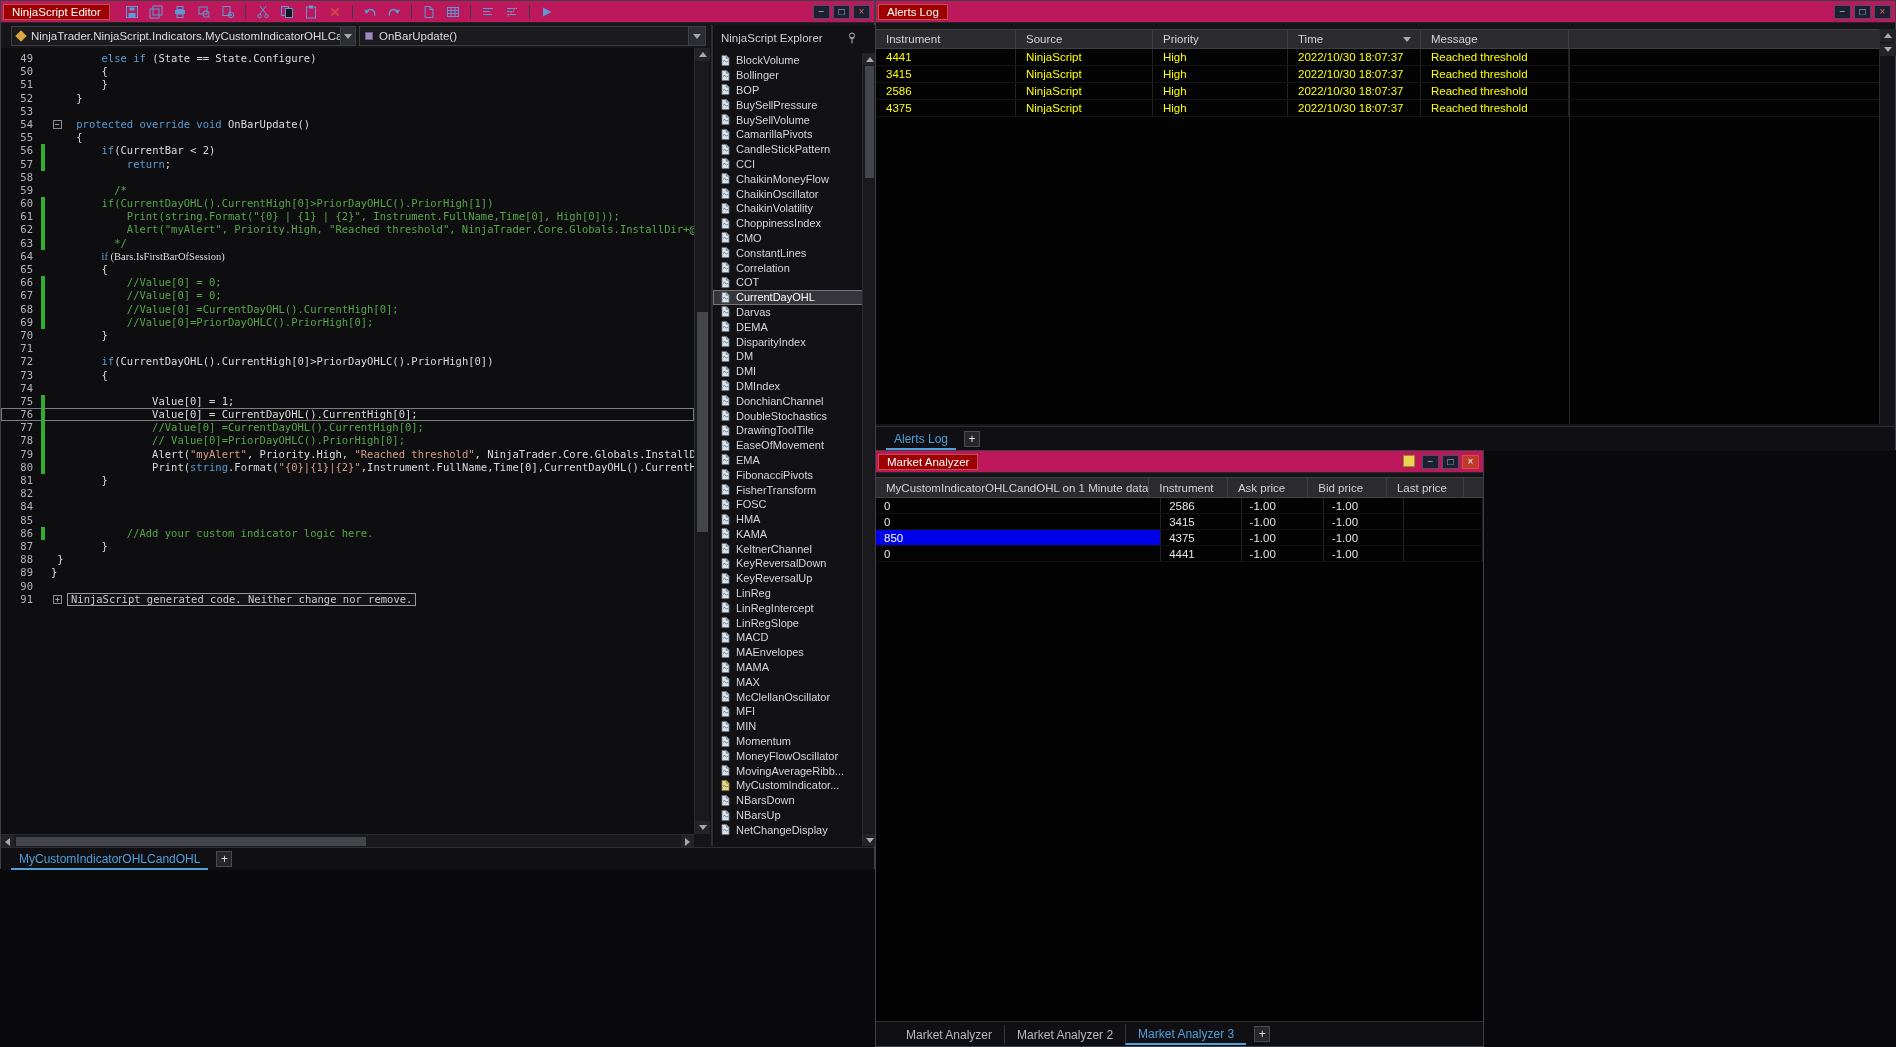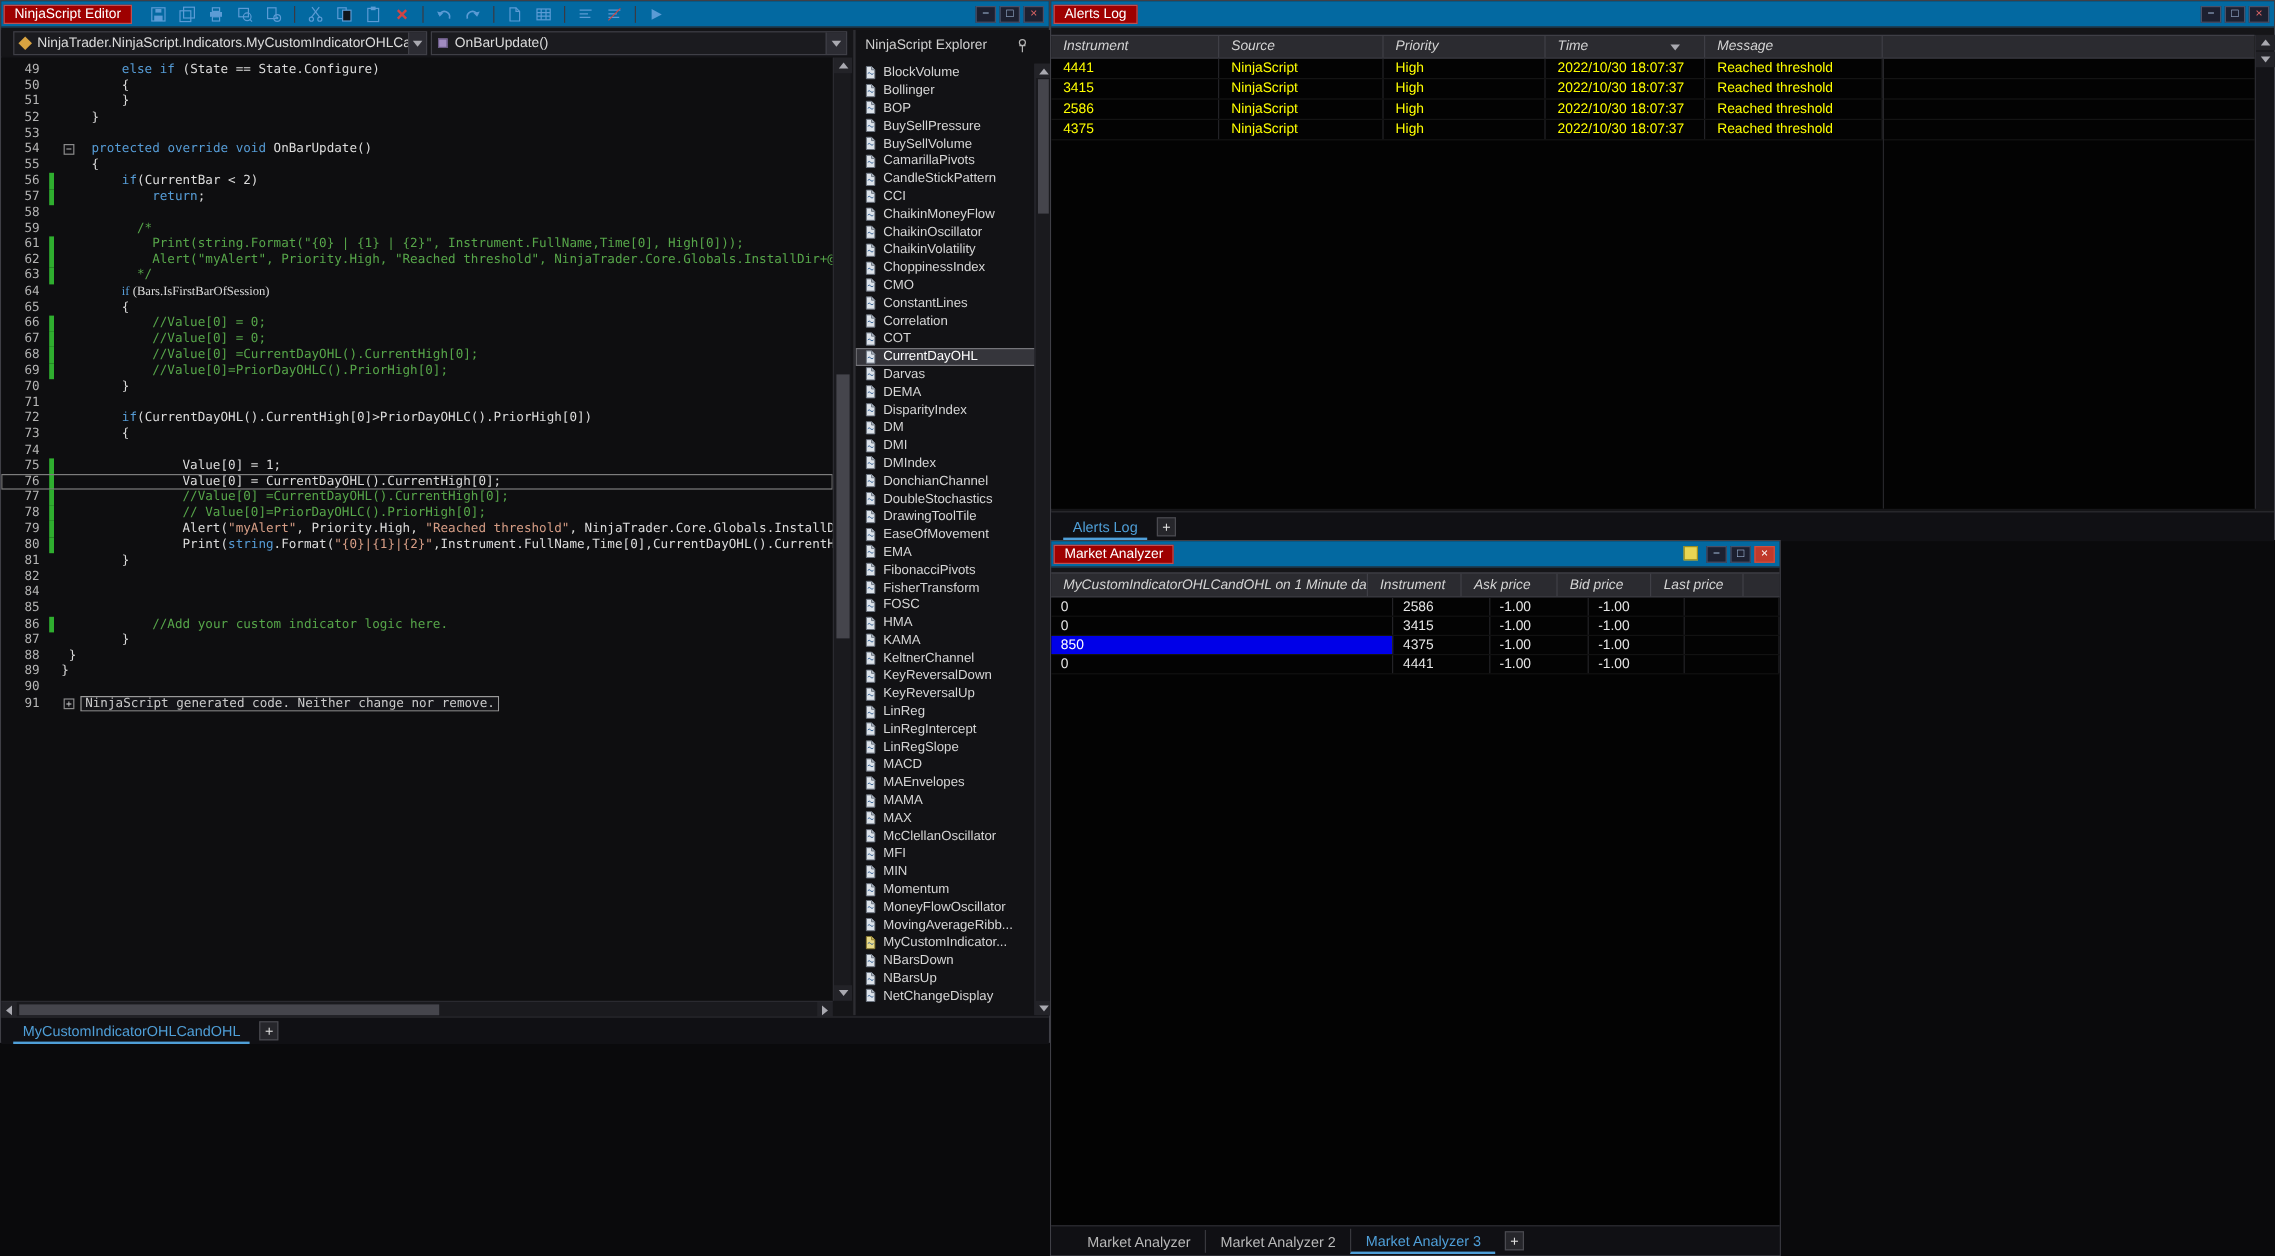--- a/index.html
+++ b/index.html
@@ -1,21 +1,21 @@
 <!DOCTYPE html>
 <html><head>
 <meta charset="utf-8">
 <style>
   * { margin:0; padding:0; box-sizing:border-box; }
   html,body { width:1896px; height:1047px; overflow:hidden; background:#0a0a0c;
               font-family:"Liberation Sans", sans-serif; }
   .desktop { position:relative; width:1896px; height:1047px; background:#0a0a0c; }
 
   .window { position:absolute; background:#151518; border:1px solid #3f3f46; }
-  .titlebar { position:absolute; top:0; left:0; right:0; height:22px; background:#0369a1;
+  .titlebar { position:absolute; top:0; left:0; right:0; height:22px; background:#be185d;
               display:flex; align-items:center; border-bottom:1px solid #26262c; }
   .chip { background:#9e0000; border:1px solid #c05050; color:#ffffff; font-size:11.5px;
           padding:1px 8px; margin-left:2px; white-space:nowrap; }
   .winbtns { margin-left:auto; display:flex; gap:3px; padding-right:4px; }
   .wbtn { width:17px; height:14px; background:#1d2030; border:1px solid #4a5068; color:#aec6e8;
           font-size:10px; line-height:11px; text-align:center; cursor:default; }
   .wbtn.closebtn { color:#e06666; }
   .wbtn.red { background:#c0392b; border-color:#d05040; color:#fff; }
   .linkbtn { width:12px; height:12px; background:#e8d553; border:1px solid #9a8d20; margin-right:4px; }
 
@@ -92,22 +92,22 @@
   .editor-tabs { top:846px; }
   .tab { color:#4f9fd8; font-size:12px; padding:3px 8px 2px 8px; border-bottom:2px solid #4f9fd8;
          margin-left:10px; white-space:nowrap; }
   .addtab { width:16px; height:16px; margin-left:8px; background:#26262b; border:1px solid #4a4a50;
             color:#e0e0e0; font-size:12px; line-height:12px; text-align:center; padding:0; }
 
   
   .alerts-win { left:875px; top:0; width:1021px; height:450px; }
   .thead { position:absolute; top:28px; left:0; right:16px; height:20px; display:flex;
            background:#2b2b30; border-top:1px solid #3f3f46; border-bottom:1px solid #3f3f46; }
-  .hcell { display:flex; align-items:center; color:#d4d4d4; font-size:11.5px; padding:0 20px 0 10px;
-           border-right:1px solid #3f3f46; white-space:nowrap; overflow:hidden;font-style:italic; }
+  .hcell { display:flex; align-items:center; color:#d4d4d4; font-size:11.5px; padding:0 9px 0 10px;
+           border-right:1px solid #3f3f46; white-space:nowrap; overflow:hidden; }
   .hcell .sort { margin-left:auto; }
   .hcell.fill { flex:1; border-right:none; }
   .tbody { position:absolute; top:48px; left:0; right:16px; bottom:25px; background:#030303; overflow:hidden; }
   .colline { position:absolute; top:0; bottom:0; width:1px; background:#26262a; }
   .arow { display:flex; height:17px; line-height:17px; border-bottom:1px solid #141414; }
   .acell { color:#ffff00; font-size:11.5px; padding-left:10px; border-right:1px solid #232327;
            white-space:nowrap; overflow:hidden; }
   .vstrip { position:absolute; right:0; top:28px; width:16px; bottom:25px; background:#141418;
             border-left:1px solid #2a2a30; }
   .vstrip .sbtn { position:static; width:16px; height:13px; margin-bottom:1px; display:flex; }
@@ -310,20 +310,21 @@
           <div class="cline"><span class="lnum">50</span><span class="mbar"></span><span class="ctext" style="padding-left: 50.56px;"><span class="tok-p">{</span></span></div>
           <div class="cline"><span class="lnum">51</span><span class="mbar"></span><span class="ctext" style="padding-left: 50.56px;"><span class="tok-p">}</span></span></div>
           <div class="cline"><span class="lnum">52</span><span class="mbar"></span><span class="ctext" style="padding-left: 25.28px;"><span class="tok-p">}</span></span></div>
           <div class="cline"><span class="lnum">53</span><span class="mbar"></span><span class="ctext" style="padding-left: 0px;"></span></div>
           <div class="cline"><span class="lnum">54</span><span class="mbar"></span><span class="fold">−</span><span class="ctext" style="padding-left: 25.28px;"><span class="tok-k">protected override void </span><span class="tok-p">OnBarUpdate()</span></span></div>
           <div class="cline"><span class="lnum">55</span><span class="mbar"></span><span class="ctext" style="padding-left: 25.28px;"><span class="tok-p">{</span></span></div>
           <div class="cline"><span class="lnum">56</span><span class="mbar on"></span><span class="ctext" style="padding-left: 50.56px;"><span class="tok-k">if</span><span class="tok-p">(CurrentBar &lt; 2)</span></span></div>
           <div class="cline"><span class="lnum">57</span><span class="mbar on"></span><span class="ctext" style="padding-left: 75.84px;"><span class="tok-k">return</span><span class="tok-p">;</span></span></div>
           <div class="cline"><span class="lnum">58</span><span class="mbar"></span><span class="ctext" style="padding-left: 0px;"></span></div>
           <div class="cline"><span class="lnum">59</span><span class="mbar"></span><span class="ctext" style="padding-left: 63.2px;"><span class="tok-c">/*</span></span></div>
+          <div class="cline"><span class="lnum">60</span><span class="mbar on"></span><span class="ctext" style="padding-left: 50.56px;"><span class="tok-c">if(CurrentDayOHL().CurrentHigh[0]&gt;PriorDayOHLC().PriorHigh[1])</span></span></div>
           <div class="cline"><span class="lnum">61</span><span class="mbar on"></span><span class="ctext" style="padding-left: 75.84px;"><span class="tok-c">Print(string.Format("{0} | {1} | {2}", Instrument.FullName,Time[0], High[0]));</span></span></div>
           <div class="cline"><span class="lnum">62</span><span class="mbar on"></span><span class="ctext" style="padding-left: 75.84px;"><span class="tok-c">Alert("myAlert", Priority.High, "Reached threshold", NinjaTrader.Core.Globals.InstallDir+@"\s</span></span></div>
           <div class="cline"><span class="lnum">63</span><span class="mbar on"></span><span class="ctext" style="padding-left: 63.2px;"><span class="tok-c">*/</span></span></div>
           <div class="cline"><span class="lnum">64</span><span class="mbar"></span><span class="ctext" style="padding-left: 50.56px; font-family: Liberation Serif, serif;"><span class="tok-k">if</span><span class="tok-p"> (Bars.IsFirstBarOfSession)</span></span></div>
           <div class="cline"><span class="lnum">65</span><span class="mbar"></span><span class="ctext" style="padding-left: 50.56px;"><span class="tok-p">{</span></span></div>
           <div class="cline"><span class="lnum">66</span><span class="mbar on"></span><span class="ctext" style="padding-left: 75.84px;"><span class="tok-c">//Value[0] = 0;</span></span></div>
           <div class="cline"><span class="lnum">67</span><span class="mbar on"></span><span class="ctext" style="padding-left: 75.84px;"><span class="tok-c">//Value[0] = 0;</span></span></div>
           <div class="cline"><span class="lnum">68</span><span class="mbar on"></span><span class="ctext" style="padding-left: 75.84px;"><span class="tok-c">//Value[0] =CurrentDayOHL().CurrentHigh[0];</span></span></div>
           <div class="cline"><span class="lnum">69</span><span class="mbar on"></span><span class="ctext" style="padding-left: 75.84px;"><span class="tok-c">//Value[0]=PriorDayOHLC().PriorHigh[0];</span></span></div>
           <div class="cline"><span class="lnum">70</span><span class="mbar"></span><span class="ctext" style="padding-left: 50.56px;"><span class="tok-p">}</span></span></div>

